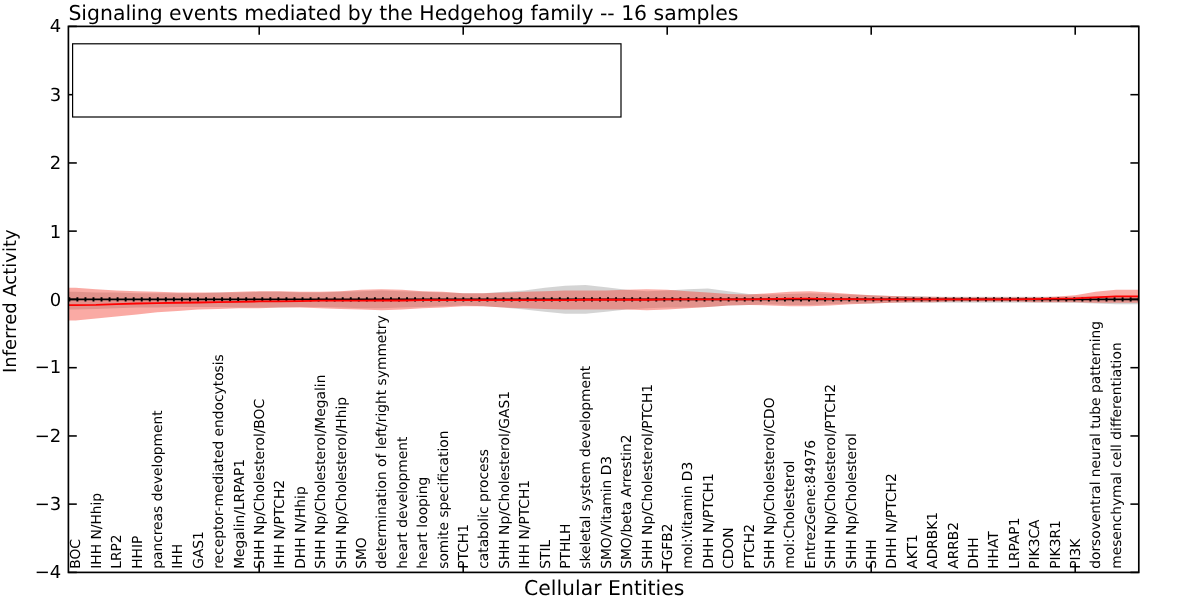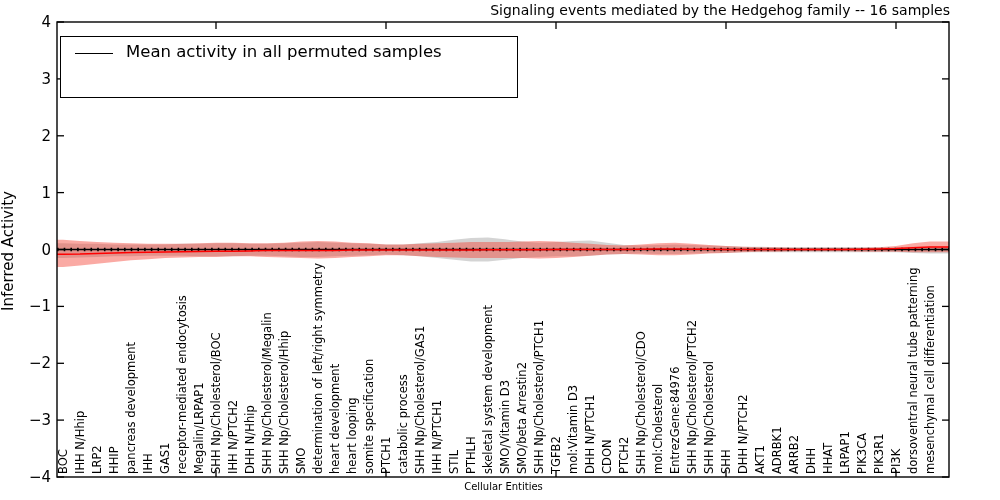--- a/index.html
+++ b/index.html
@@ -2,30 +2,30 @@
 <html><head>
 <meta charset="utf-8">
 <style>
   html,body { margin:0; padding:0; background:#ffffff; }
   #figure {
     position:relative; width:1000px; height:500px; background:#ffffff;
     font-family:"DejaVu Sans","Liberation Sans",sans-serif; color:#000;
     overflow:hidden;
   }
   #title {
-    position:absolute; left:57px; width:893px; top:2px; text-align:right;
-    font-size:14px; white-space:nowrap;
+    position:absolute; left:57px; width:893px; top:2px; text-align:left;
+    font-size:17px; white-space:nowrap;
   }
   #ylabel {
     position:absolute; left:-57px; top:242px; width:130px; text-align:center;
     font-size:15px; transform:rotate(-90deg); transform-origin:center center;
   }
   #xlabel {
     position:absolute; left:57px; width:893px; top:481px; text-align:center;
-    font-size:10px;
+    font-size:17px;
   }
   .ytick-label {
     position:absolute; left:0; width:51px; text-align:right; font-size:15px;
     line-height:18px;
   }
   .xcat-label {
     position:absolute; font-size:11.5px; line-height:12.5px; white-space:nowrap;
     transform:rotate(-90deg); transform-origin:0 0;
   }
   #plot-svg { position:absolute; left:0; top:0; }
@@ -149,18 +149,14 @@
       <div class="xcat-label" style="left: 822px; top: 474px;">HHAT</div>
       <div class="xcat-label" style="left: 839px; top: 474px;">LRPAP1</div>
       <div class="xcat-label" style="left: 856px; top: 474px;">PIK3CA</div>
       <div class="xcat-label" style="left: 873px; top: 474px;">PIK3R1</div>
       <div class="xcat-label" style="left: 890px; top: 474px;">PI3K</div>
       <div class="xcat-label" style="left: 907px; top: 474px;">dorsoventral neural tube patterning</div>
       <div class="xcat-label" style="left: 924px; top: 474px;">mesenchymal cell differentiation</div>
     </div>
 
   <div id="legend">
-    <div class="legend-entry" style="top:2px;">
-      <span class="legend-line" id="legend-line-0" style="border-top-color: rgb(0, 0, 0);"></span>
-      <span class="legend-label">Mean activity in all permuted samples</span>
-    </div>
   </div>
 </div>
 
 </body></html>

